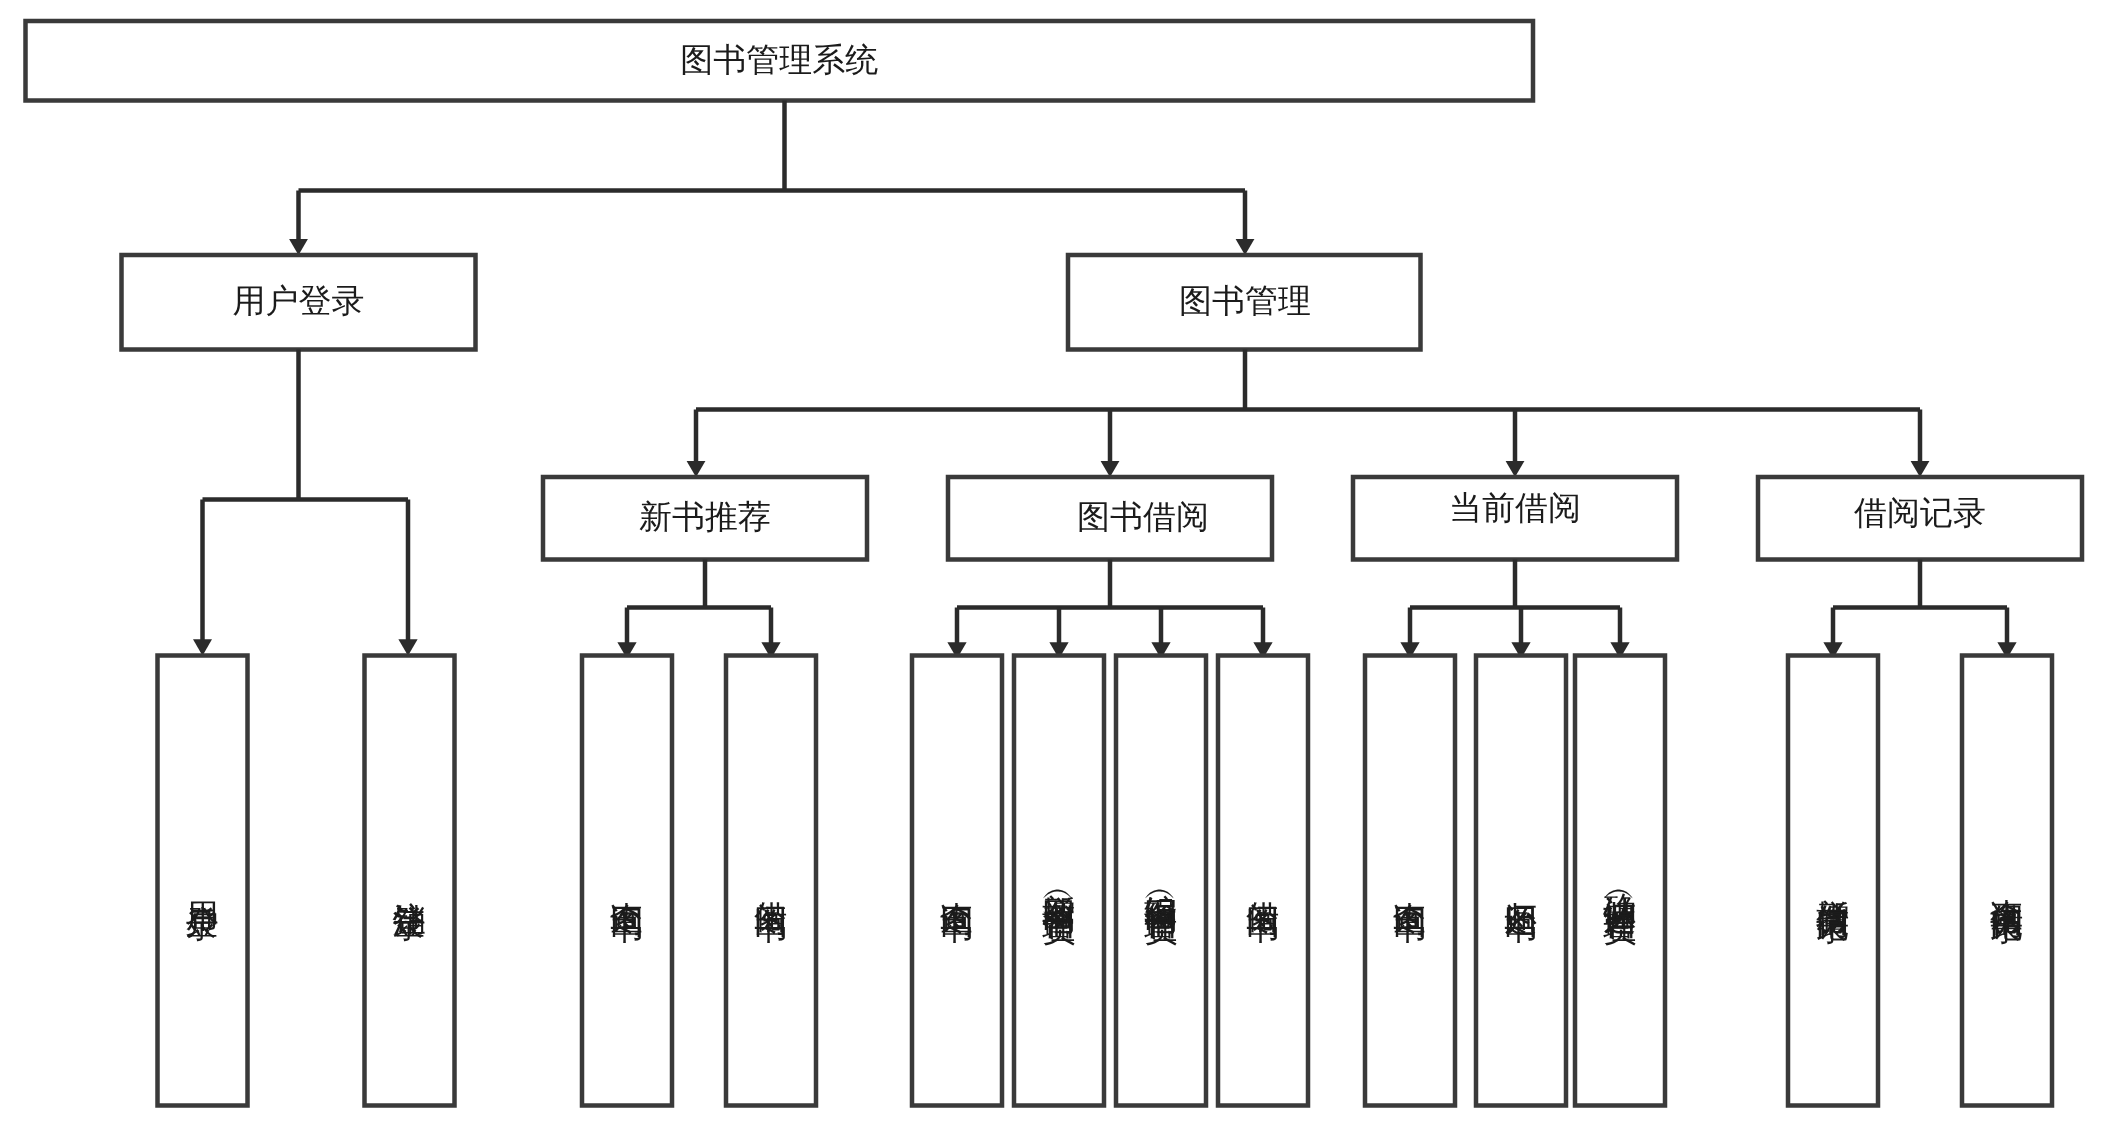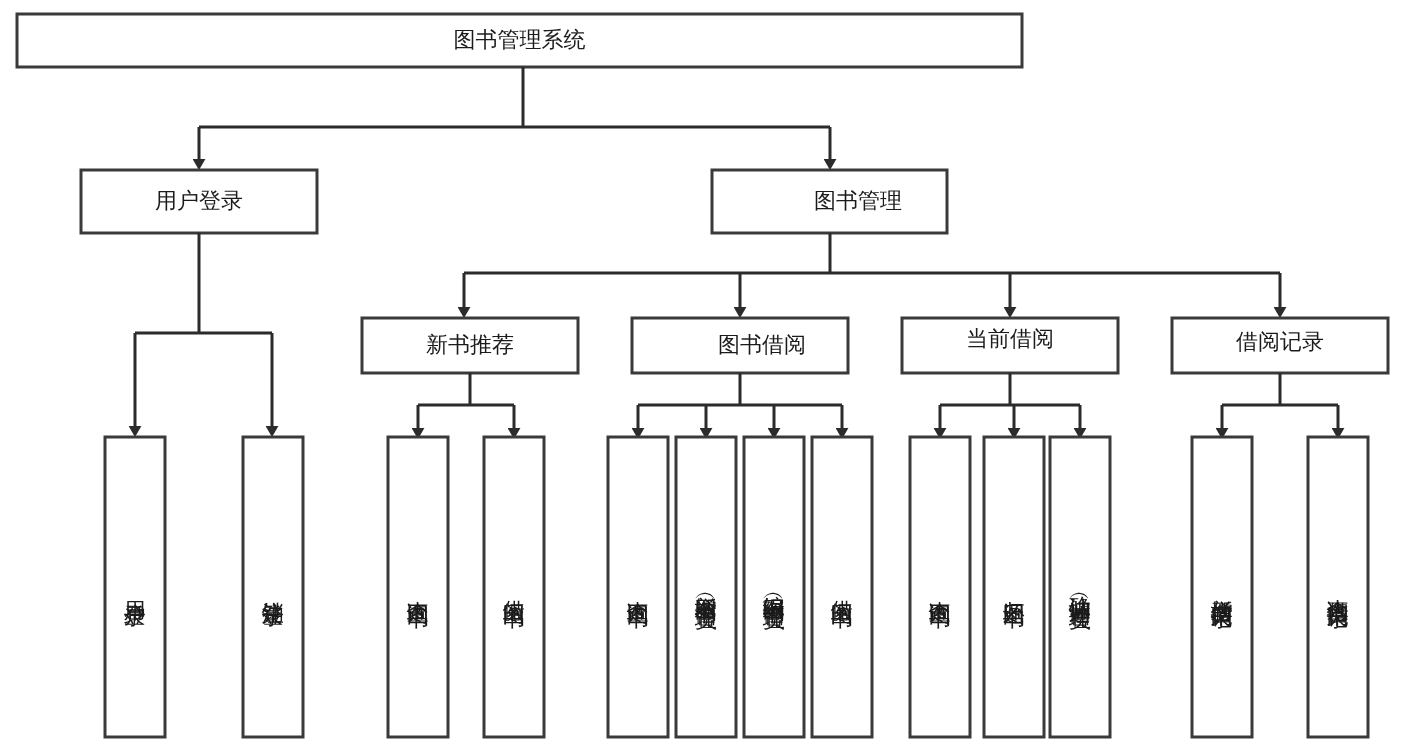--- a/index.html
+++ b/index.html
@@ -148,21 +148,21 @@
     <rect class="node-box" x="910" y="437" width="60" height="300"></rect>
     <rect class="node-box" x="984" y="437" width="60" height="300"></rect>
     <rect class="node-box" x="1050" y="437" width="60" height="300"></rect>
     <rect class="node-box" x="1192" y="437" width="60" height="300"></rect>
     <rect class="node-box" x="1308" y="437" width="60" height="300"></rect>
   </svg>
 
   <div class="node-label horizontal" style="left:17px; top:14px; width:1005px; height:53px;">图书管理系统</div>
 
   <div class="node-label horizontal" style="left:81px; top:170px; width:236px; height:63px;">用户登录</div>
-  <div class="node-label horizontal" style="left:712px; top:170px; width:236px; height:63px;margin-left:28px;">图书管理</div>
+  <div class="node-label horizontal" style="left:712px; top:170px; width:236px; height:63px;">图书管理</div>
 
   <div class="node-label horizontal" style="left:362px; top:318px; width:216px; height:55px;">新书推荐</div>
   <div class="node-label horizontal" style="left:632px; top:318px; width:260px; height:55px;">图书借阅</div>
   <div class="node-label horizontal" style="left:902px; top:318px; width:216px; height:43px;">当前借阅</div>
   <div class="node-label horizontal" style="left:1172px; top:318px; width:216px; height:48px;">借阅记录</div>
 
   <div class="node-label vertical" style="left:105px; top:437px; width:60px; height:300px;">用户登录</div>
   <div class="node-label vertical" style="left:243px; top:437px; width:60px; height:300px;">注销登录</div>
   <div class="node-label vertical" style="left:388px; top:437px; width:60px; height:300px;">查询图书</div>
   <div class="node-label vertical" style="left:484px; top:437px; width:60px; height:300px;">借阅图书</div>

